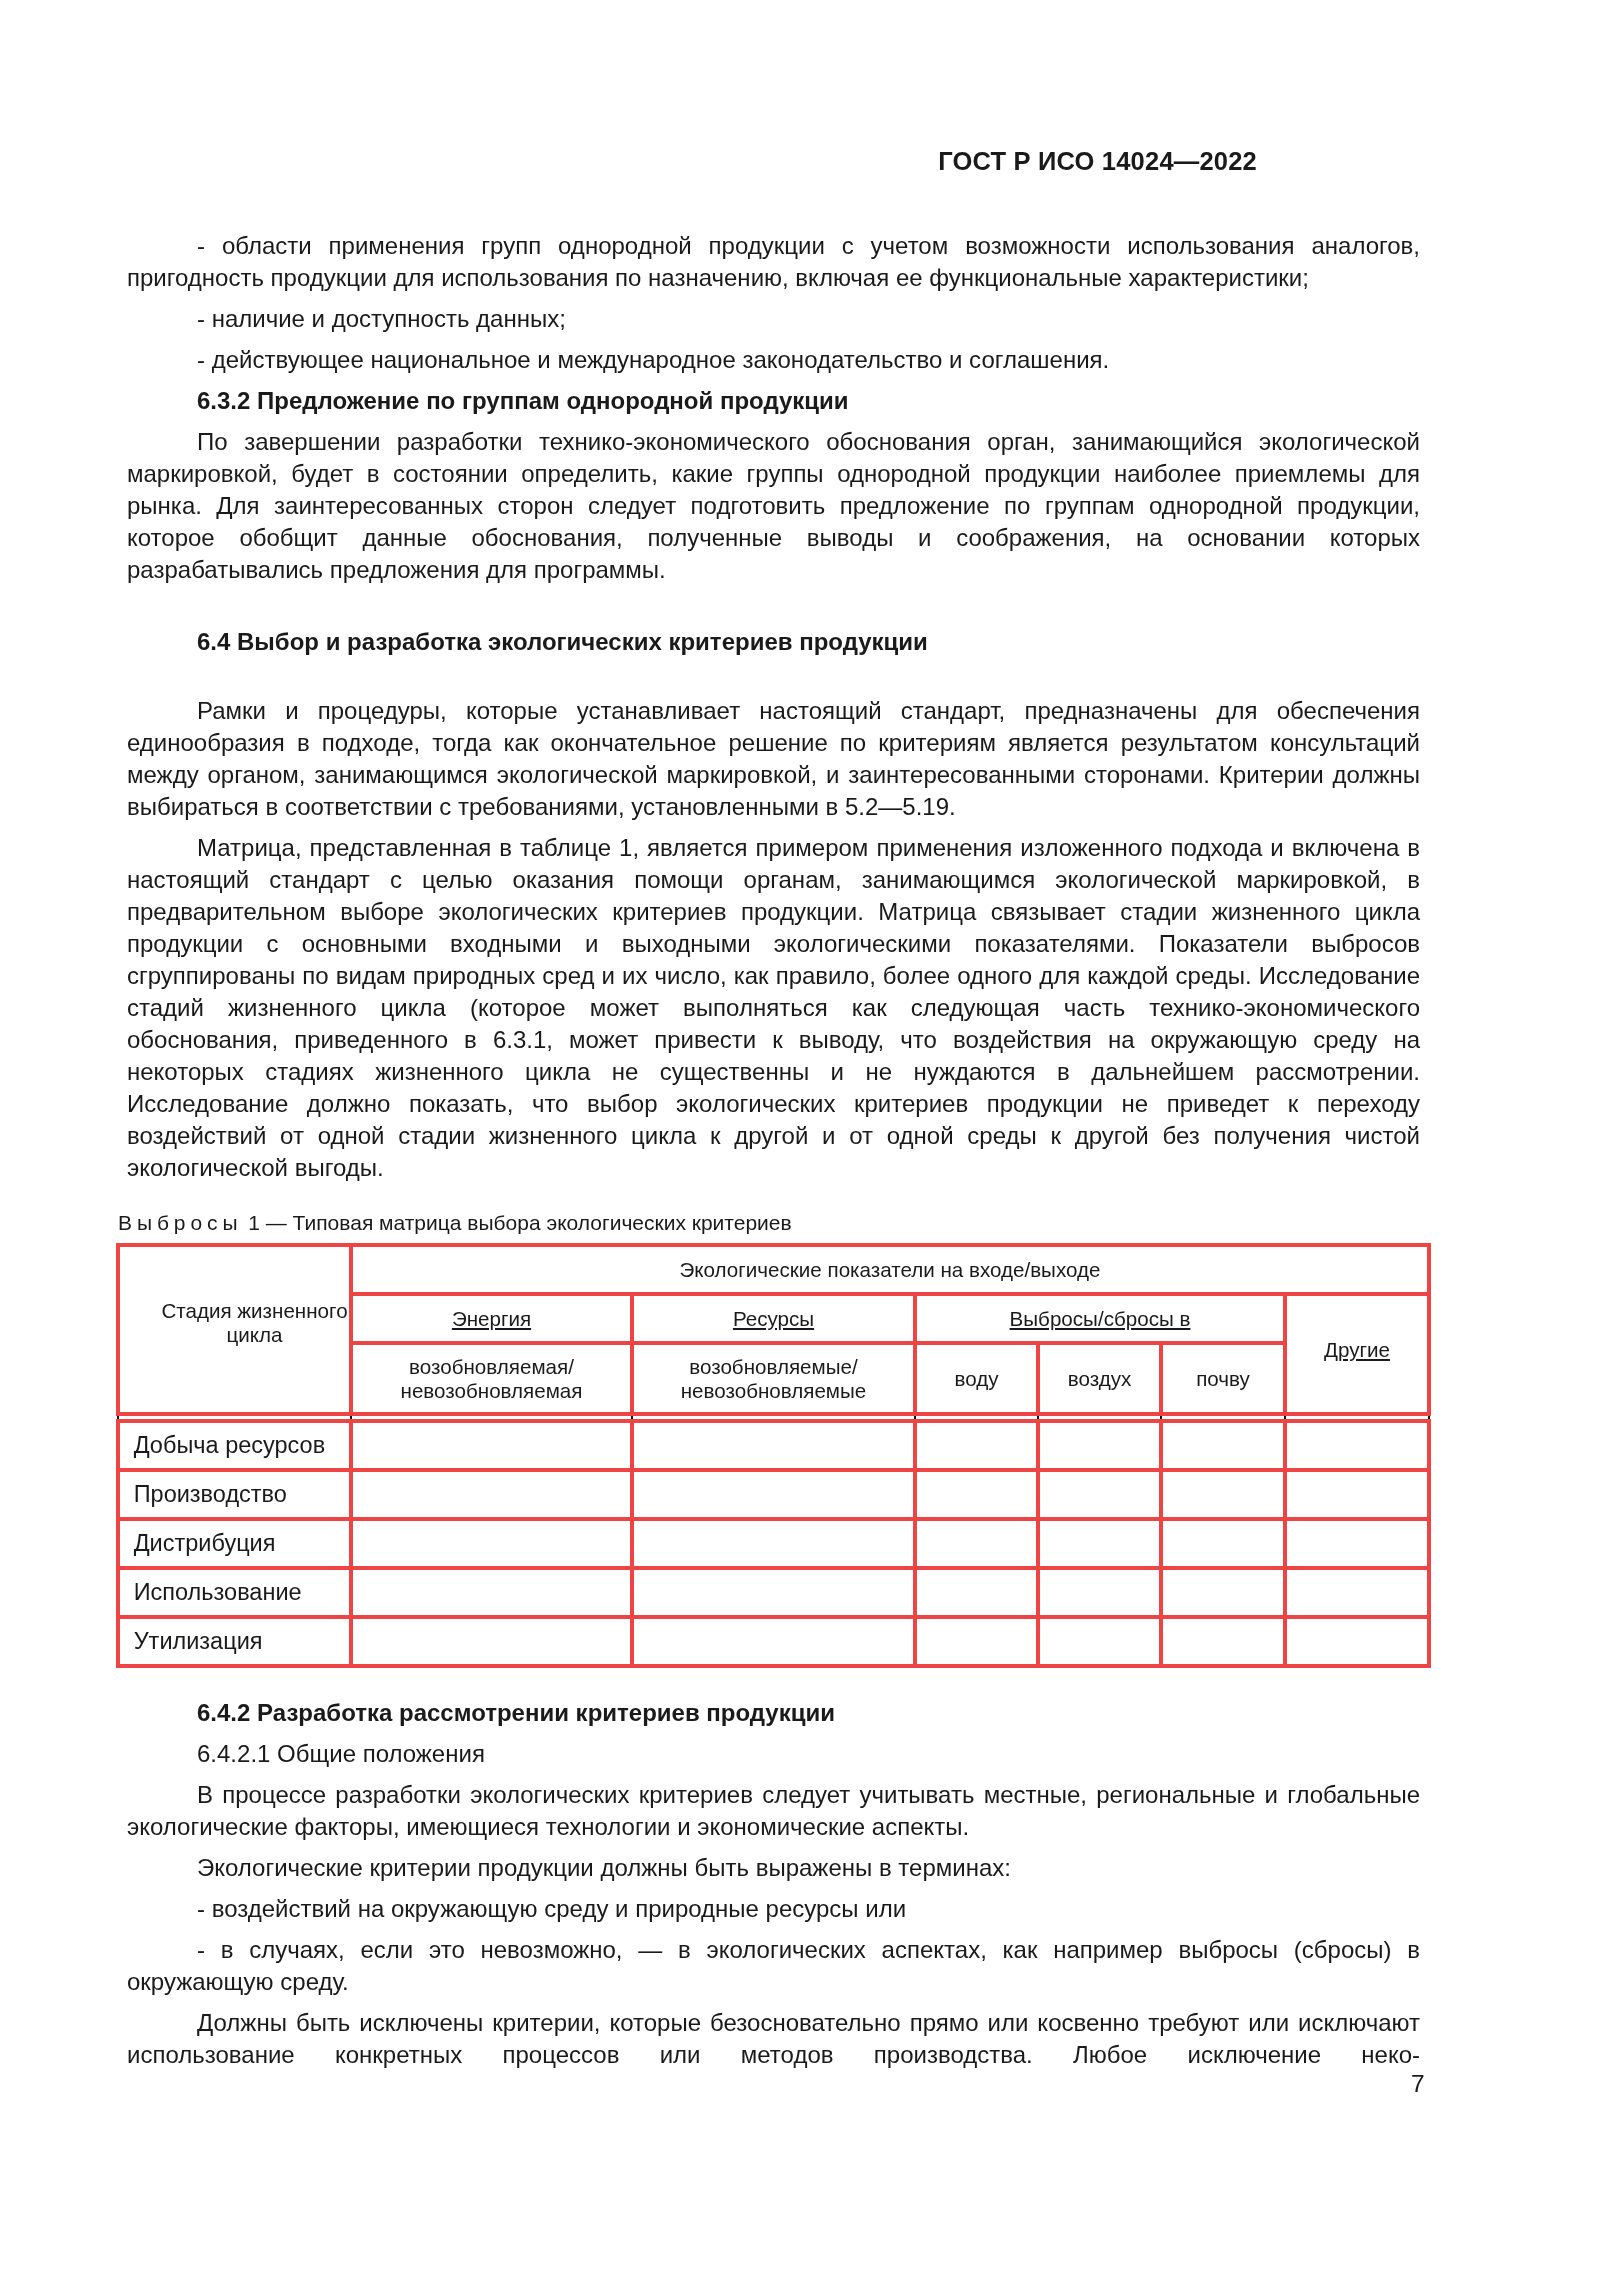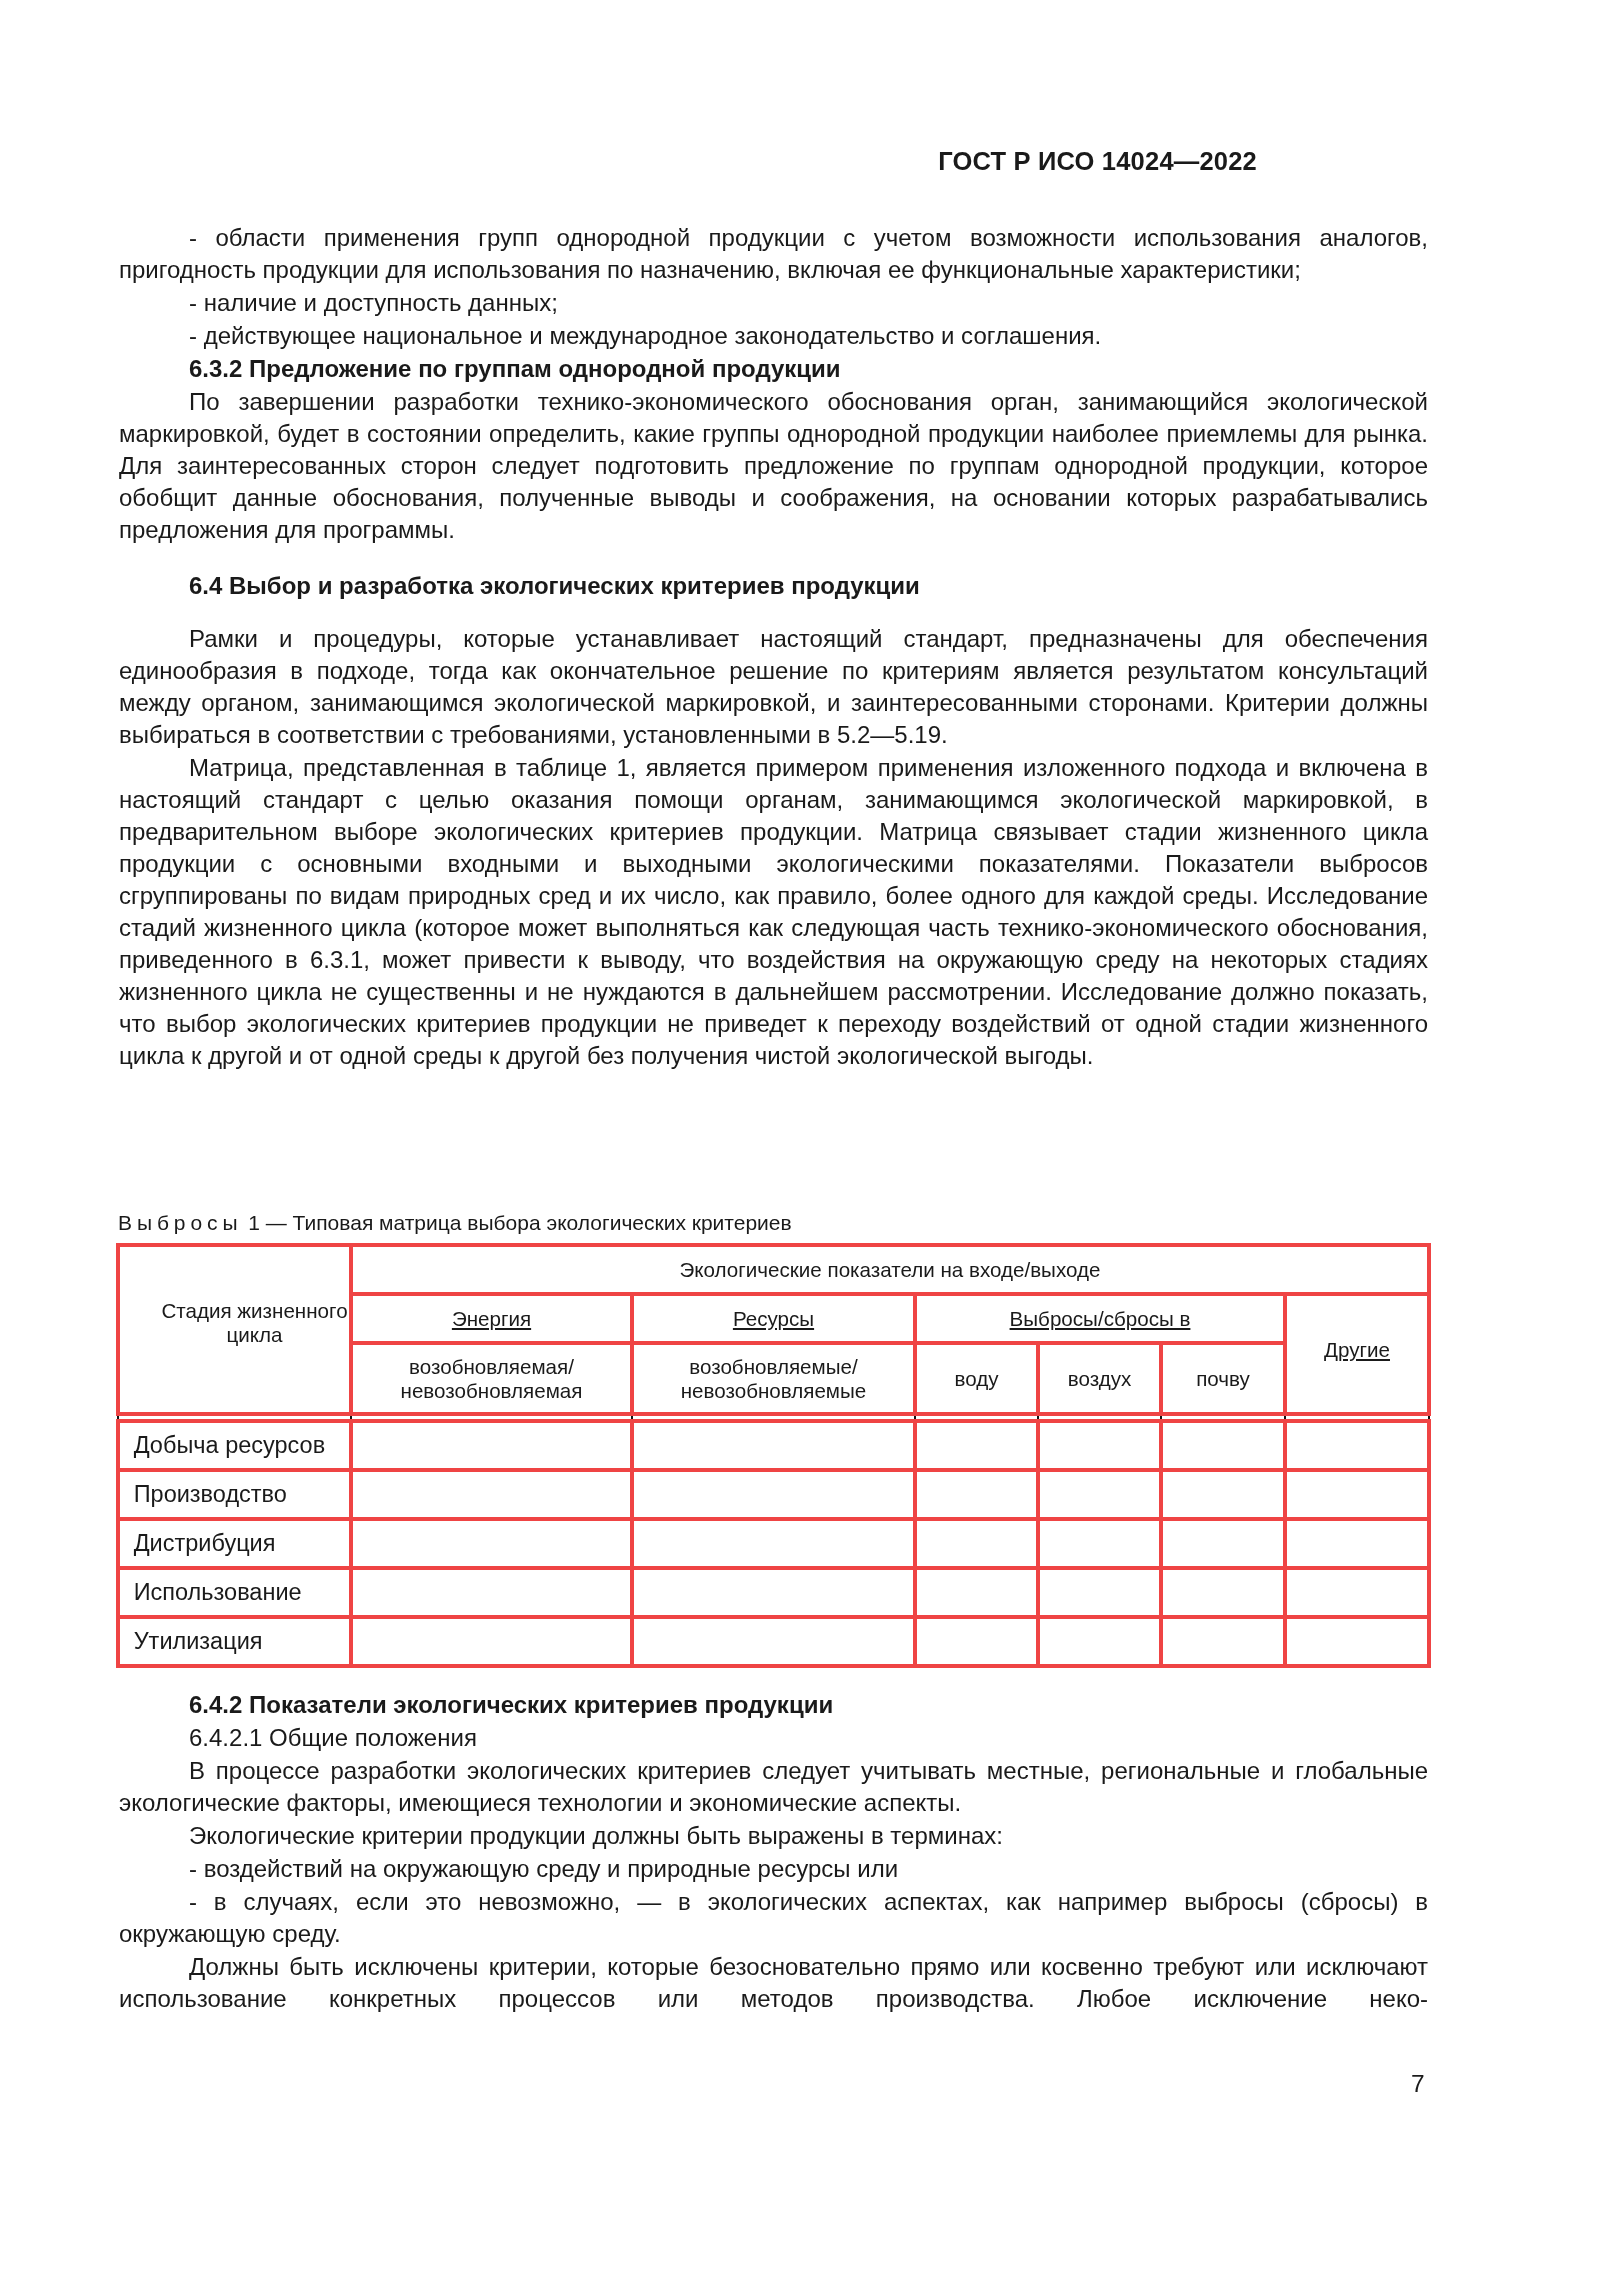--- a/index.html
+++ b/index.html
@@ -9,21 +9,21 @@
   }
   .page { position: absolute; left: 0; top: 0; width: 1443px; height: 2293px; }
   .running-head {
     position: absolute; right: 186px; top: 147px;
     font-size: 25.5px; font-weight: bold; letter-spacing: 0.2px;
   }
   .text-block {
     position: absolute; left: 118px; width: 1311px;
     font-size: 24px; line-height: 32px; text-align: justify;
   }
-  .p { margin: 1px; text-indent: 70px; }
+  .p { margin: 9px; text-indent: 70px; }
   .bold { font-weight: bold; }
   .gap { height: 21.6px; }
   .gap-s { height: 19.6px; }
   .caption {
     position: absolute; left: 118px; top: 1211px;
     font-size: 21px;
   }
   .caption .sp { letter-spacing: 4.9px; }
   table.matrix {
     position: absolute; left: 116px; top: 1243px;
@@ -152,21 +152,21 @@
       <td></td>
       <td></td>
       <td></td>
       <td></td>
       <td></td>
     </tr>
   </tbody>
     </table>
 
   <div class="text-block" style="top: 1688px;">
-    <p class="p bold">6.4.2 Показатели экологических критериев продукции</p>
+    <p class="p bold">6.4.2 Разработка рассмотрении критериев продукции</p>
     <p class="p">6.4.2.1 Общие положения</p>
     <p class="p">В процессе разработки экологических критериев следует учитывать местные, региональные и глобальные экологические факторы, имеющиеся технологии и экономические аспекты.</p>
     <p class="p">Экологические критерии продукции должны быть выражены в терминах:</p>
     <p class="p">- воздействий на окружающую среду и природные ресурсы или</p>
     <p class="p">- в случаях, если это невозможно, — в экологических аспектах, как например выбросы (сбросы) в окружающую среду.</p>
     <p class="p" style="text-align-last: justify;">Должны быть исключены критерии, которые безосновательно прямо или косвенно требуют или исключают использование конкретных процессов или методов производства. Любое исключение неко-</p>
   </div>
 
   <div class="page-number">7</div>
 </div>

